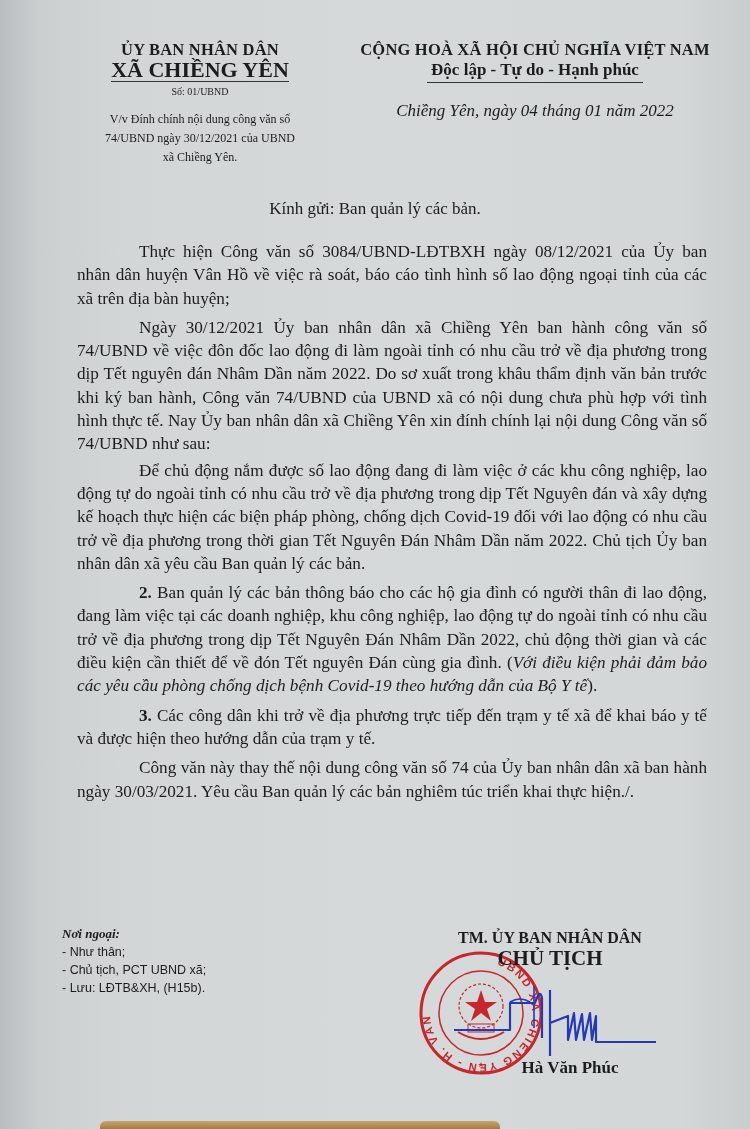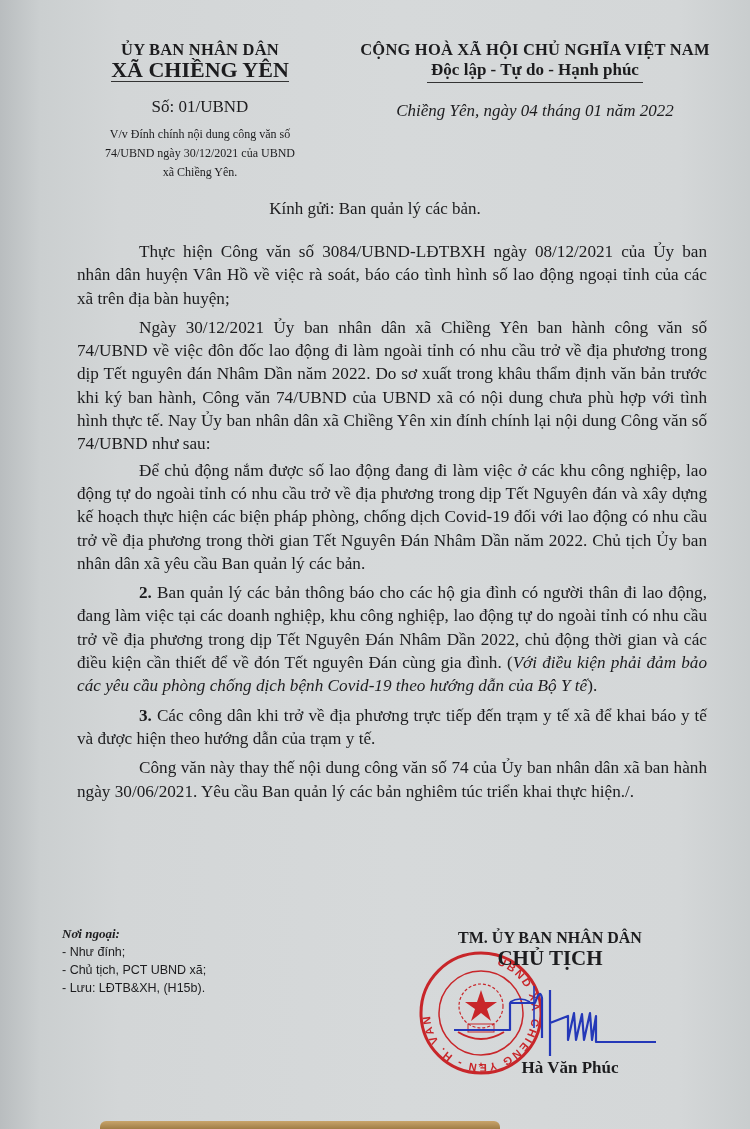--- a/index.html
+++ b/index.html
@@ -8,21 +8,21 @@
       background: linear-gradient(90deg, #b9bdbf 0px, #cbcfd0 40px, #d3d6d7 120px, #d6d9da 400px, #d4d7d8 680px, #c9cdce 750px);
       font-family: "Liberation Serif", "DejaVu Serif", serif;
       color: #1c1c1e;
     }
     .page { position: absolute; left: 0; top: 0; width: 596px; height: 1129px; }
     .hdr-left { position: absolute; left: 75px; top: 40px; width: 250px; text-align: center; }
     .hdr-right { position: absolute; left: 340px; top: 40px; width: 390px; text-align: center; }
     .org1, .rep1 { font-weight: bold; font-size: 16.5px; line-height: 20px; letter-spacing: 0.2px; }
     .org2 { font-weight: bold; font-size: 22px; line-height: 20px; display: inline-block; border-bottom: 1.5px solid #333; padding-bottom: 1px; }
     .rep2 { font-weight: bold; font-size: 17px; line-height: 20px; display: inline-block; border-bottom: 1.5px solid #333; padding: 0 4px 2px; }
-    .docno { font-size: 17px; margin-top: 15px; line-height: 20px; }
+    .docno { font-size: 10px; margin-top: 0; line-height: 20px; }
     .subject { font-size: 12px; line-height: 19px; margin-top: 8px; }
     .dateline { font-style: italic; font-size: 17px; margin-top: 18px; line-height: 20px; }
     .recipient { position: absolute; left: 0; width: 750px; top: 199px; text-align: center; font-size: 17px; }
     .body { position: absolute; left: 77px; top: 240px; width: 630px; font-size: 17.2px; line-height: 23.3px; text-align: justify; }
     .body p { margin: 0 0 6px 0; text-indent: 62px; }
     .body p.tight { margin-bottom: 3px; }
     .body b { font-weight: bold; }
     .body i { font-style: italic; }
     .recv { position: absolute; left: 62px; top: 925px; font-family: "Liberation Sans", sans-serif; font-size: 12.5px; line-height: 18px; }
     .recv .title { font-family: "Liberation Serif", serif; font-weight: bold; font-style: italic; font-size: 13px; }
@@ -58,26 +58,26 @@
   </div>
 
   <div class="recipient">Kính gửi: Ban quản lý các bản.</div>
 
   <div class="body">
     <p>Thực hiện Công văn số 3084/UBND-LĐTBXH ngày 08/12/2021 của Ủy ban nhân dân huyện Vân Hồ về việc rà soát, báo cáo tình hình số lao động ngoại tỉnh của các xã trên địa bàn huyện;</p>
     <p class="tight">Ngày 30/12/2021 Ủy ban nhân dân xã Chiềng Yên ban hành công văn số 74/UBND về việc đôn đốc lao động đi làm ngoài tỉnh có nhu cầu trở về địa phương trong dịp Tết nguyên đán Nhâm Dần năm 2022. Do sơ xuất trong khâu thẩm định văn bản trước khi ký ban hành, Công văn 74/UBND của UBND xã có nội dung chưa phù hợp với tình hình thực tế. Nay Ủy ban nhân dân xã Chiềng Yên xin đính chính lại nội dung Công văn số 74/UBND như sau:</p>
     <p>Để chủ động nắm được số lao động đang đi làm việc ở các khu công nghiệp, lao động tự do ngoài tỉnh có nhu cầu trở về địa phương trong dịp Tết Nguyên đán và xây dựng kế hoạch thực hiện các biện pháp phòng, chống dịch Covid-19 đối với lao động có nhu cầu trở về địa phương trong thời gian Tết Nguyên Đán Nhâm Dần năm 2022. Chủ tịch Ủy ban nhân dân xã yêu cầu Ban quản lý các bản.</p>
     <p><b>2.</b><span> Ban quản lý các bản thông báo cho các hộ gia đình có người thân đi lao động, đang làm việc tại các doanh nghiệp, khu công nghiệp, lao động tự do ngoài tỉnh có nhu cầu trở về địa phương trong dịp Tết Nguyên Đán Nhâm Dần 2022, chủ động thời gian và các điều kiện cần thiết để về đón Tết nguyên Đán cùng gia đình. (</span><i>Với điều kiện phải đảm bảo các yêu cầu phòng chống dịch bệnh Covid-19 theo hướng dẫn của Bộ Y tế</i><span>).</span></p>
     <p><b>3.</b><span> Các công dân khi trở về địa phương trực tiếp đến trạm y tế xã để khai báo y tế và được hiện theo hướng dẫn của trạm y tế.</span></p>
-    <p>Công văn này thay thế nội dung công văn số 74 của Ủy ban nhân dân xã ban hành ngày 30/06/2021. Yêu cầu Ban quản lý các bản nghiêm túc triển khai thực hiện./.</p>
+    <p>Công văn này thay thế nội dung công văn số 74 của Ủy ban nhân dân xã ban hành ngày 30/03/2021. Yêu cầu Ban quản lý các bản nghiêm túc triển khai thực hiện./.</p>
   </div>
 
   <div class="recv">
     <div class="title">Nơi ngoại:</div>
-    <div>-  Như đính;</div>
+    <div>-  Như thân;</div>
     <div>- Chủ tịch, PCT UBND xã;</div>
     <div>- Lưu: LĐTB&amp;XH, (H15b).</div>
   </div>
 
   <svg class="stamp" viewBox="0 0 126 126">
     <circle cx="63" cy="63" r="60" fill="none" stroke="#c8262a" stroke-width="3"></circle>
     <circle cx="63" cy="63" r="42" fill="none" stroke="#c8262a" stroke-width="1.5"></circle>
     <circle cx="63" cy="56" r="22" fill="none" stroke="#c8262a" stroke-width="1.2" stroke-dasharray="3 2"></circle>
     <polygon points="63,40 67,52 79,52 69,59 73,71 63,63 53,71 57,59 47,52 59,52" fill="#c8262a"></polygon>
     <path d="M40 82 Q63 96 86 82" fill="none" stroke="#c8262a" stroke-width="2"></path>

